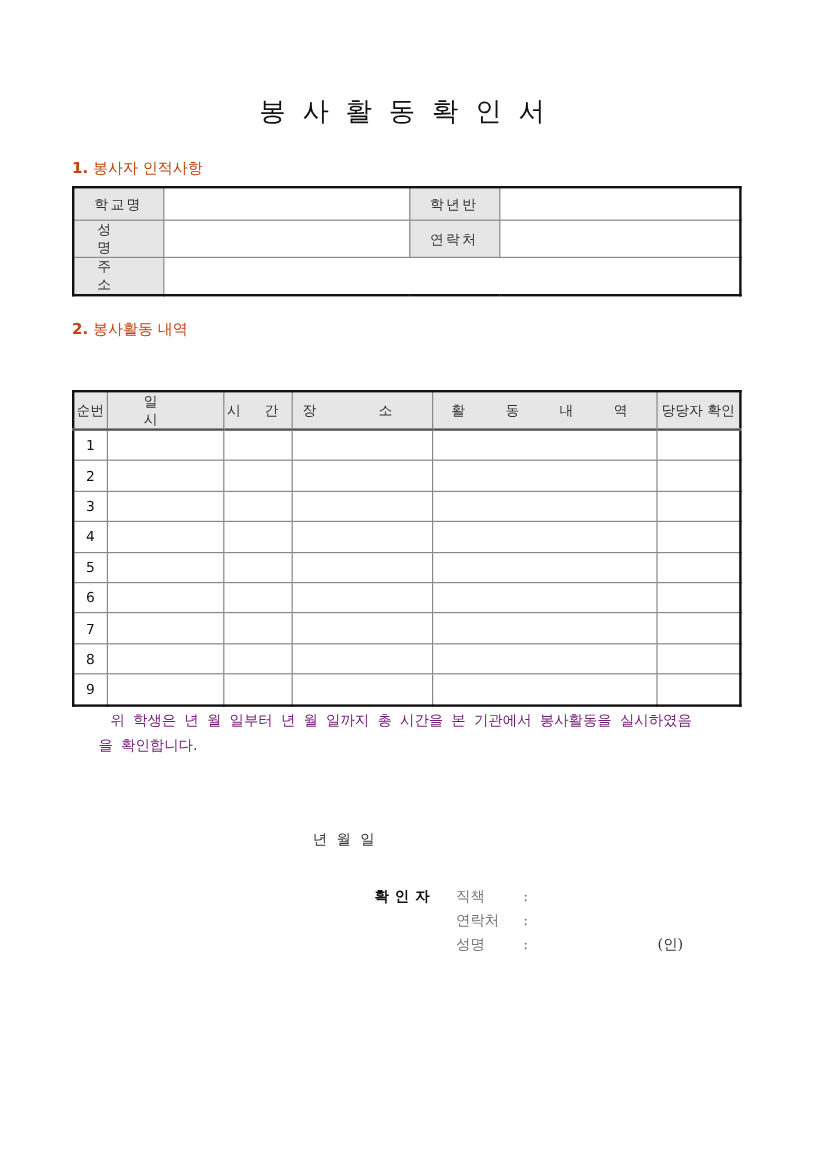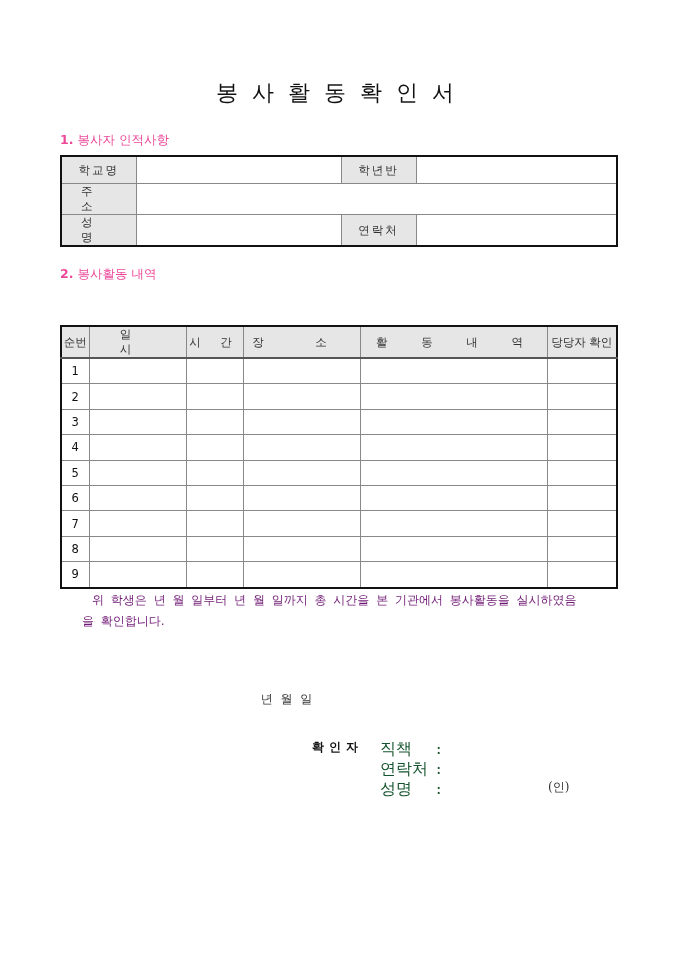--- a/index.html
+++ b/index.html
@@ -6,21 +6,21 @@
     body {
       width: 680px; height: 962px; position: relative; overflow: hidden;
       font-family: "DejaVu Sans", "Liberation Sans", sans-serif; color: #222;
     }
     .title {
       position: absolute; left: 0; top: 78px; width: 680px; text-align: center;
       font-size: 22px; letter-spacing: 14px; color: #111; font-weight: normal;
       padding-left: 4px; box-sizing: border-box;
     }
     .section-title {
-      position: absolute; left: 60px; font-size: 12.5px; color: #ec4899;
+      position: absolute; left: 60px; font-size: 12.5px; color: #c2410c;
     }
     .section-title b { font-weight: bold; margin-right: 4px; }
     #sec1 { top: 132px; }
     #sec2 { top: 266px; }
 
     table { border-collapse: collapse; position: absolute; left: 60px; width: 558px; table-layout: fixed; }
     td, th {
       border: 1px solid #888; font-weight: normal; font-size: 11.5px; color: #333;
       padding: 0; text-align: center; vertical-align: middle;
     }
@@ -38,21 +38,21 @@
       position: absolute; left: 82px; top: 590px; width: 540px;
       font-size: 12px; line-height: 21px; color: #701a75; word-spacing: 3px;
     }
     .statement .indent { display: inline-block; width: 10px; }
     .date-line {
       position: absolute; left: 0; width: 573px; top: 691px; text-align: center;
       font-size: 12px; color: #333; word-spacing: 4px;
     }
     .confirm { position: absolute; left: 312px; top: 739px; font-family: "DejaVu Serif", "Liberation Serif", serif; }
     .confirm .who { position: absolute; left: 0; top: 0; font-weight: bold; font-size: 12px; letter-spacing: 5px; color: #111; white-space: nowrap; }
-    .confirm .row { position: absolute; left: 68px; font-size: 16px; color: #14532d; white-space: nowrap; }
+    .confirm .row { position: absolute; left: 68px; font-size: 12px; color: #737373; white-space: nowrap; }
     .confirm .row .k { display: inline-block; width: 52px; text-align-last: justify; }
     .confirm .row .c { margin-left: 4px; }
     .confirm .seal { position: absolute; left: 236px; top: 40px; font-size: 12px; color: #333; }
   </style>
 </head>
 <body>
 
 <div class="title">봉사활동확인서</div>
 
 <div class="section-title" id="sec1">
@@ -67,28 +67,28 @@
       <col>
     </colgroup>
   <tbody>
       <tr>
     <td class="lbl">학교명</td>
     <td></td>
     <td class="lbl">학년반</td>
     <td></td>
   </tr>
   <tr>
+    <td class="lbl"><span class="spaced-wide">성 명</span></td>
+    <td></td>
+    <td class="lbl">연락처</td>
+    <td></td>
+  </tr>
+  <tr>
     <td class="lbl"><span class="spaced-wide">주 소</span></td>
     <td colspan="3"></td>
-  </tr>
-  <tr>
-    <td class="lbl"><span class="spaced-wide">성 명</span></td>
-    <td></td>
-    <td class="lbl">연락처</td>
-    <td></td>
   </tr>
 </tbody>
   </table>
 
 <div class="section-title" id="sec2">
   <b>2.</b><span>봉사활동 내역</span>
 </div>
 
 <table class="act-table">
   <colgroup>

